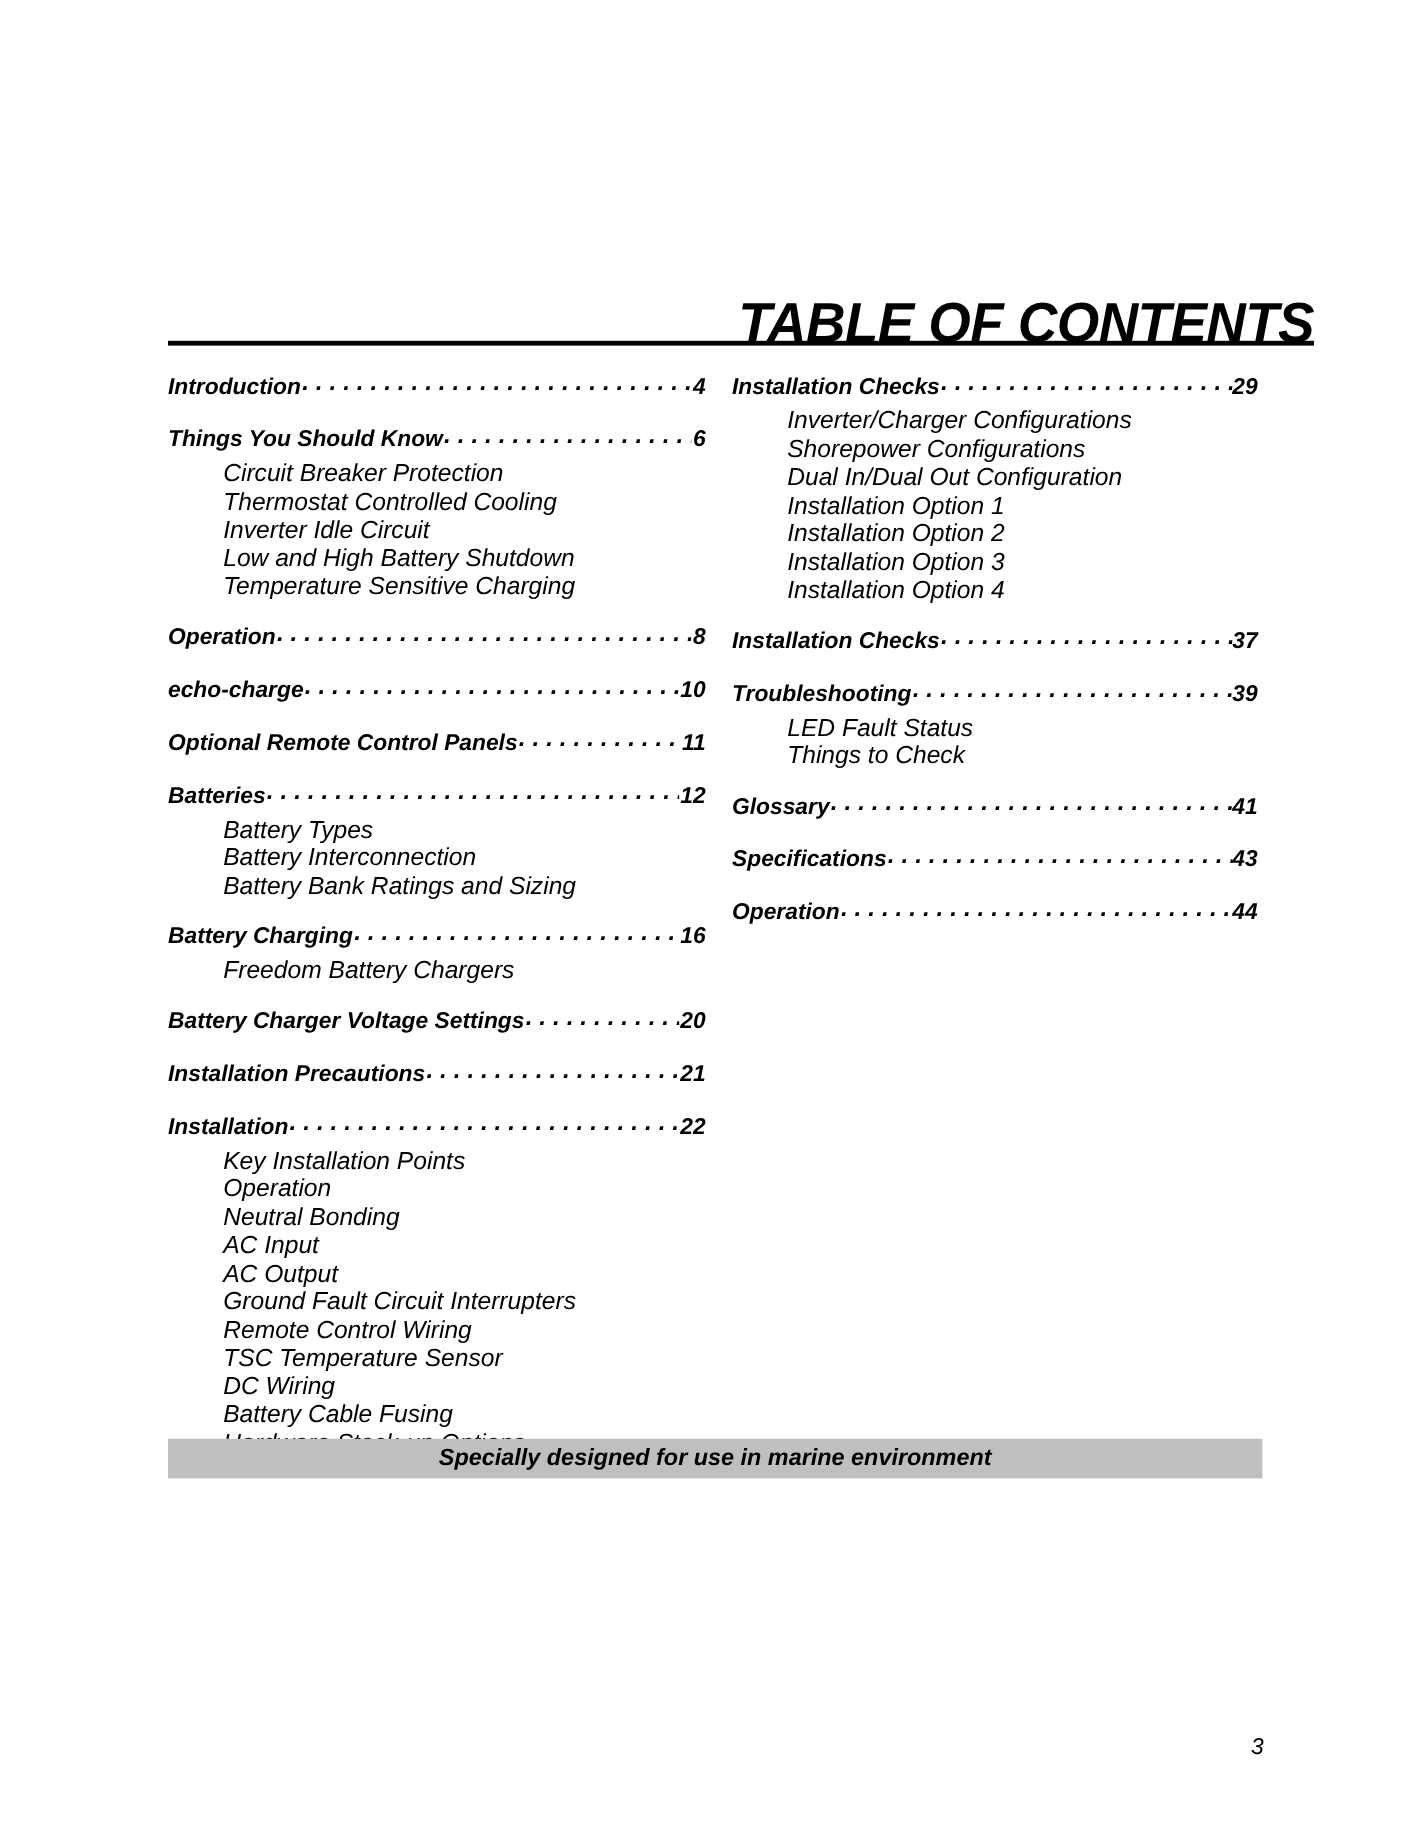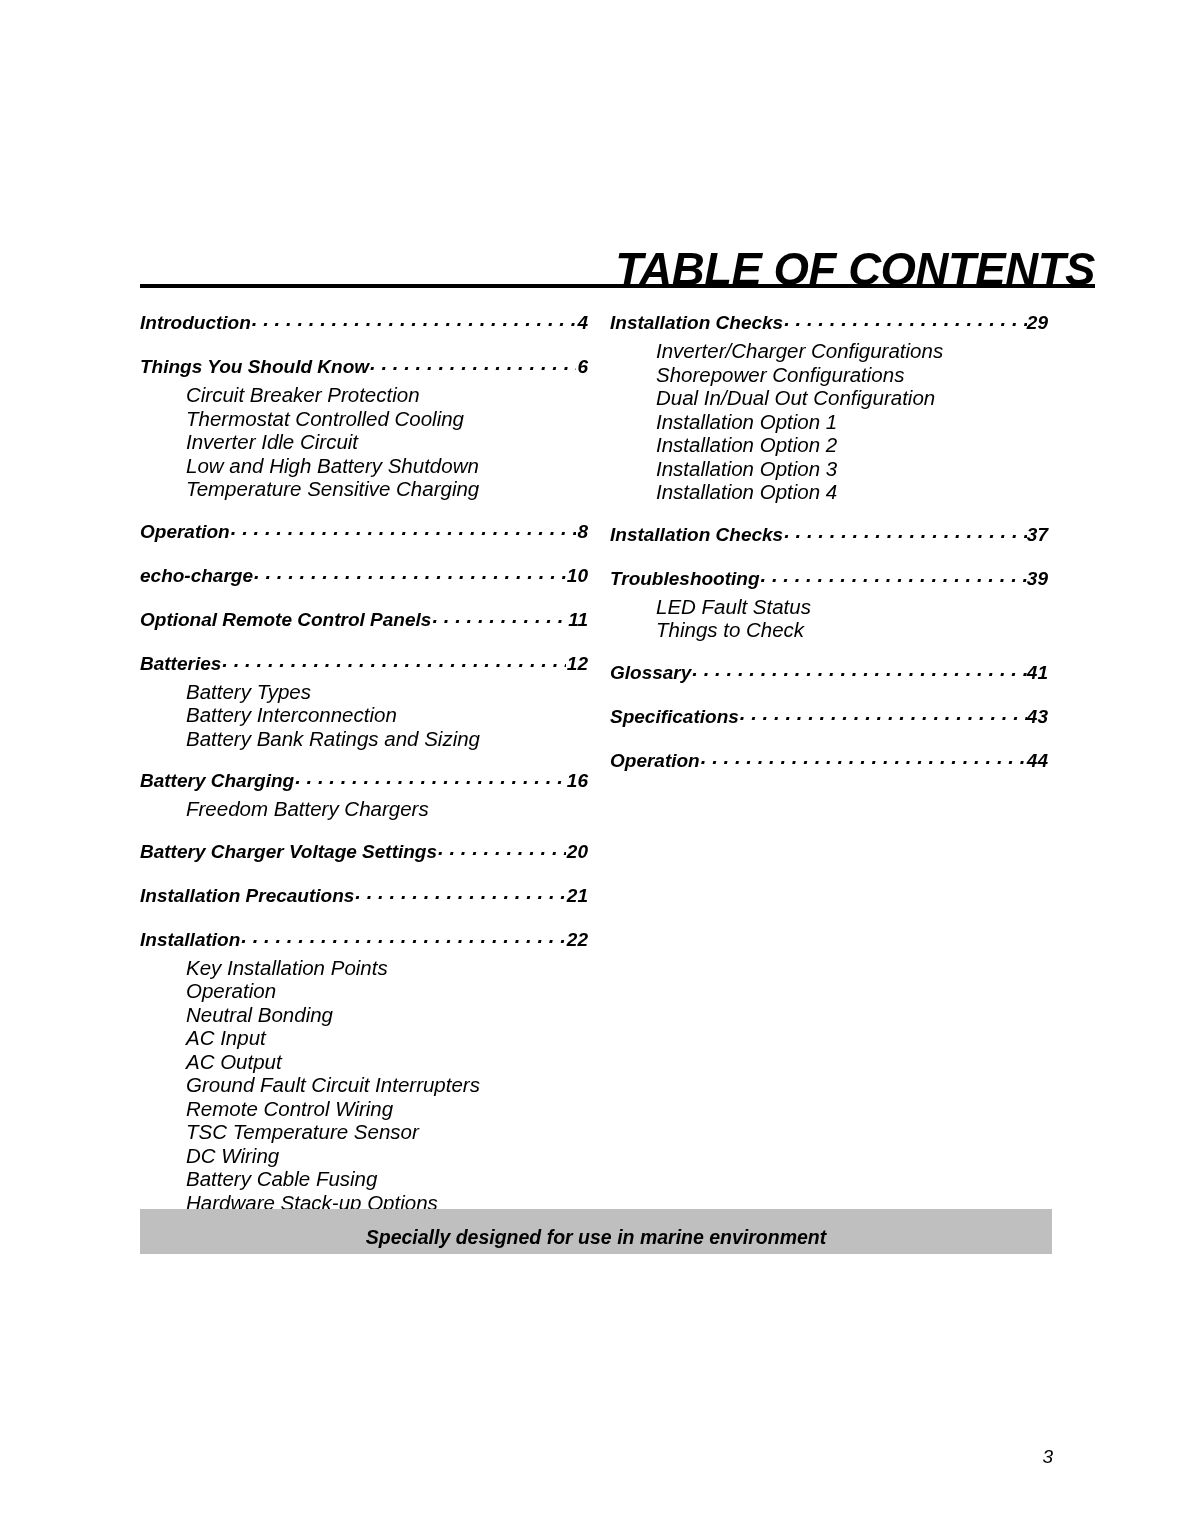--- a/index.html
+++ b/index.html
@@ -114,26 +114,25 @@
 
   
   .group.has-subs { margin-bottom: 16px; }
 
   
   .banner {
     position: absolute;
     left: 140px;
     top: 1183px;
     width: 912px;
-    height: 45px;
+    height: 33px;
     background: #bfbfbf;
     display: flex;
-    align-items: flex-end;
+    align-items: flex-start;
     justify-content: center;
-    margin-top: 10px;
   }
   .banner-text {
     font-size: 19.5px;
     font-weight: bold;
     line-height: 33px;
     white-space: nowrap;
   }
 
   
   .folio {

